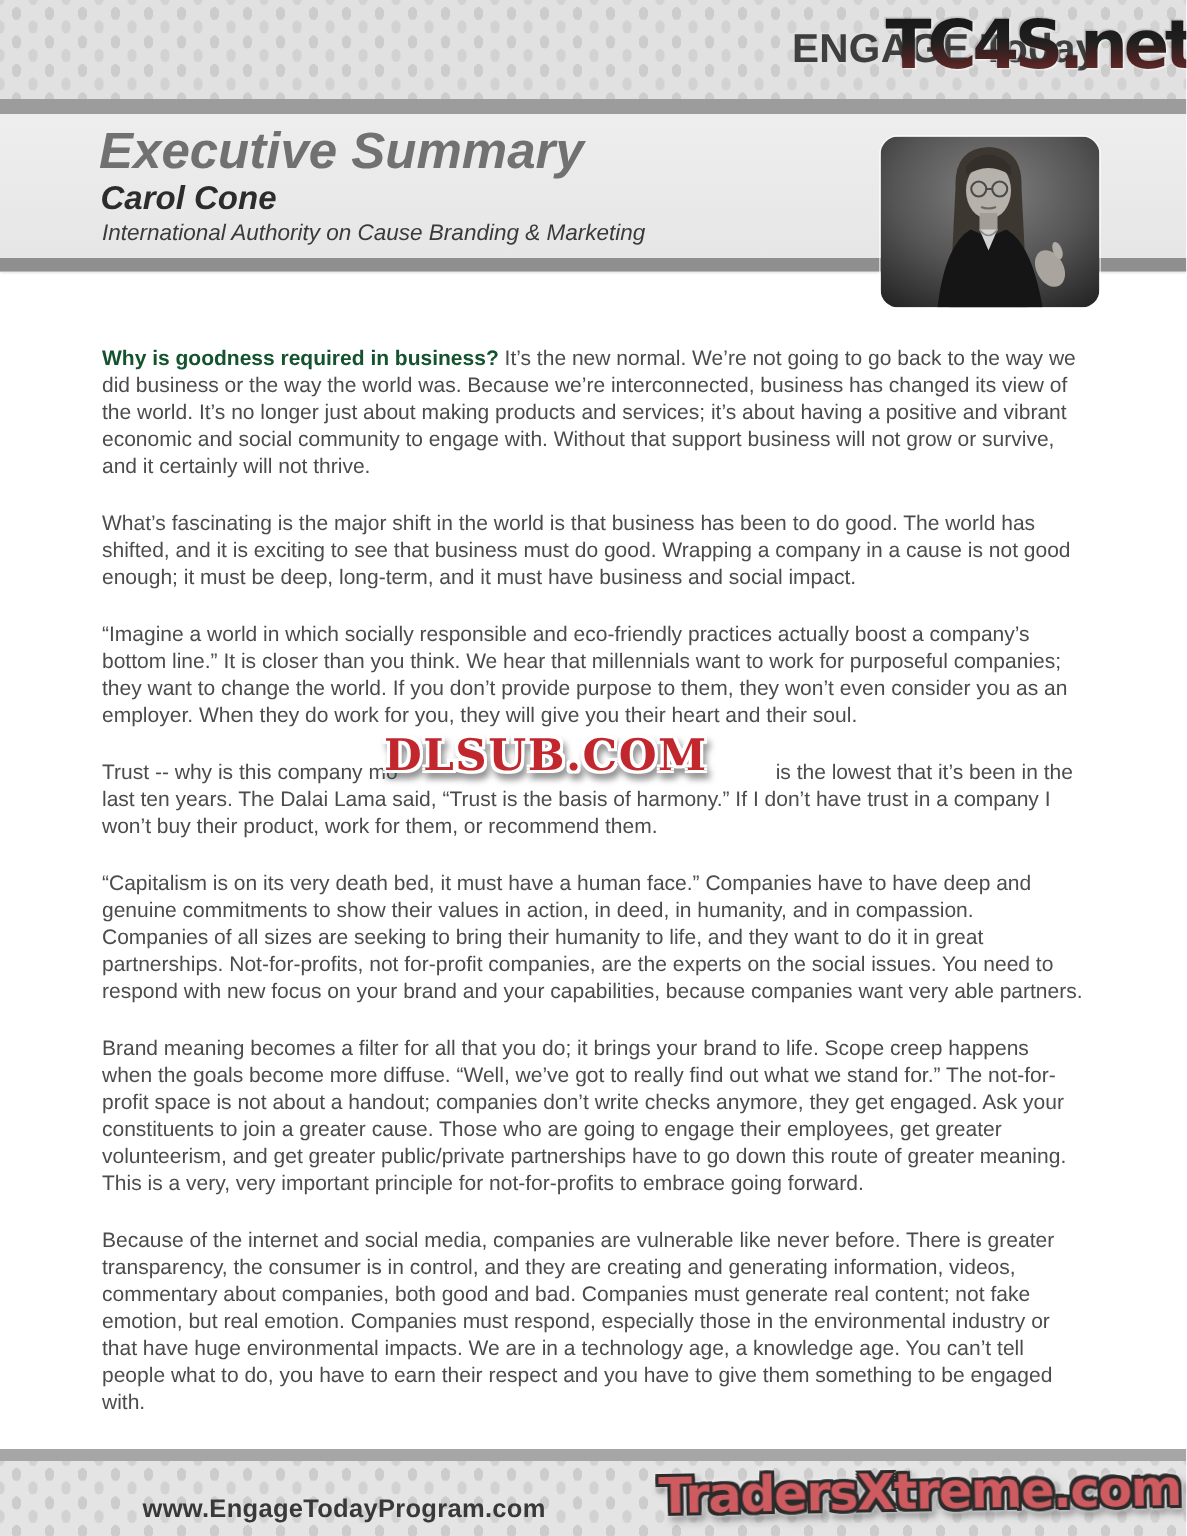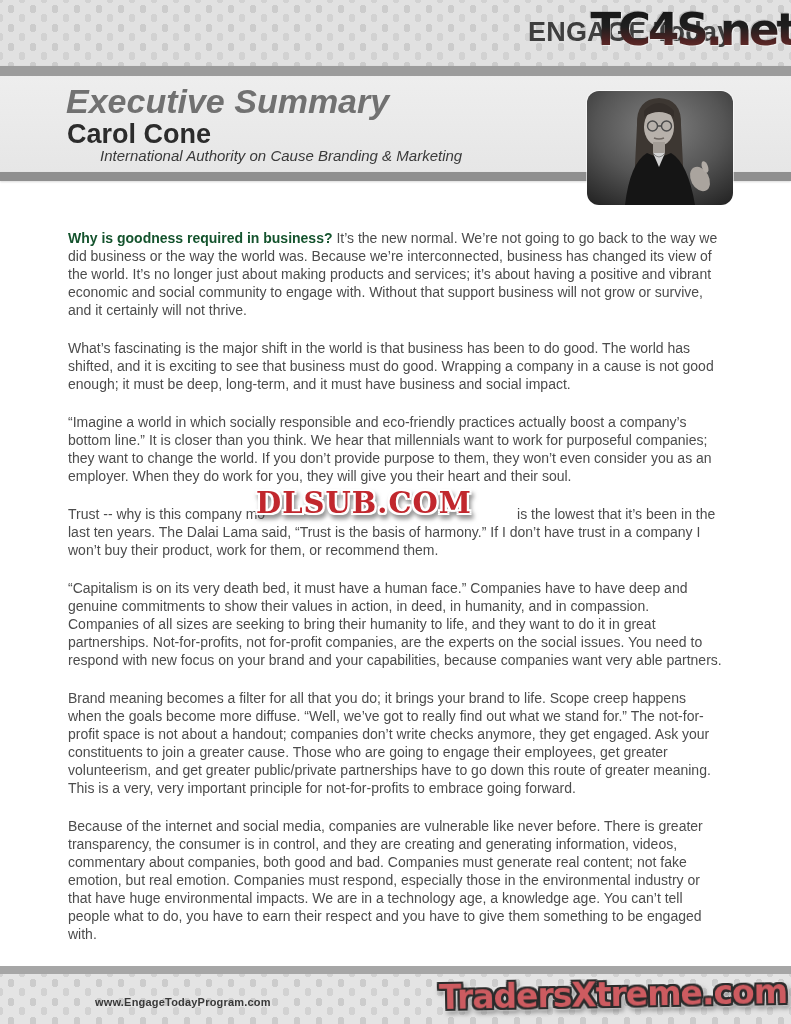--- a/index.html
+++ b/index.html
@@ -49,25 +49,25 @@
   .title-band {
     position:absolute; left:0; top:76px; width:791px; height:96px;
     background:linear-gradient(180deg,#eeeeee 0%, #e6e6e6 100%);
   }
   .doc-title {
     position:absolute; left:66px; top:6px;
     font-style:italic; font-weight:bold; font-size:34px; color:#717171; letter-spacing:0;
   }
   .author {
     position:absolute; left:67px; top:43px;
-    font-weight:bold; font-size:27px; color:#2c2c2c;
+    font-style:italic; font-weight:bold; font-size:22px; color:#2c2c2c;
   }
   .subtitle {
     position:absolute; left:68px; top:71px;
-    font-style:italic; font-size:15px; color:#3a3a3a;margin-left:32px;
+    font-style:italic; font-size:15px; color:#3a3a3a;
   }
 
   .photo {
     position:absolute; left:587px; top:91px; width:146px; height:114px;
     border-radius:12px; overflow:hidden; z-index:6;
     box-shadow:0 0 0 1px rgba(255,255,255,0.6);
   }
   .photo svg { display:block; width:100%; height:100%; }
 
   .content {
@@ -87,21 +87,21 @@
     text-shadow:
       -2px -2px 0 #ffffff, 2px -2px 0 #ffffff, -2px 2px 0 #ffffff, 2px 2px 0 #ffffff,
       0 -2px 0 #ffffff, 0 2px 0 #ffffff, -2px 0 0 #ffffff, 2px 0 0 #ffffff;
     filter: drop-shadow(2px 4px 2px rgba(60,60,60,0.55));
   }
 
   .footer-bar { position:absolute; left:0; top:966px; width:791px; height:8px; background:#a6a6a6; }
   .footer-band { position:absolute; left:0; top:974px; width:791px; height:50px; background-color:#e4e4e4; }
   .footer-url {
     position:absolute; left:95px; top:22px;
-    font-size:11px; font-weight:bold; color:#393939; letter-spacing:0.2px;
+    font-size:17px; font-weight:bold; color:#393939; letter-spacing:0.2px;
   }
   .wm-footer {
     position:absolute; right:4px; top:1px; z-index:8;
     font-family:"DejaVu Sans", sans-serif; font-weight:bold;
     font-size:33px; letter-spacing:-1px; line-height:1.2; white-space:nowrap;
     color:#cd5b60; transform:rotate(-1deg);
     text-shadow:
       -2px -2px 0 #2b2b2b, 2px -2px 0 #2b2b2b, -2px 2px 0 #2b2b2b, 2px 2px 0 #2b2b2b,
       0 -2px 0 #2b2b2b, 0 2px 0 #2b2b2b, -2px 0 0 #2b2b2b, 2px 0 0 #2b2b2b;
     filter: drop-shadow(0 0 1.5px rgba(255,255,255,0.9)) drop-shadow(2px 3px 2px rgba(0,0,0,0.35));

